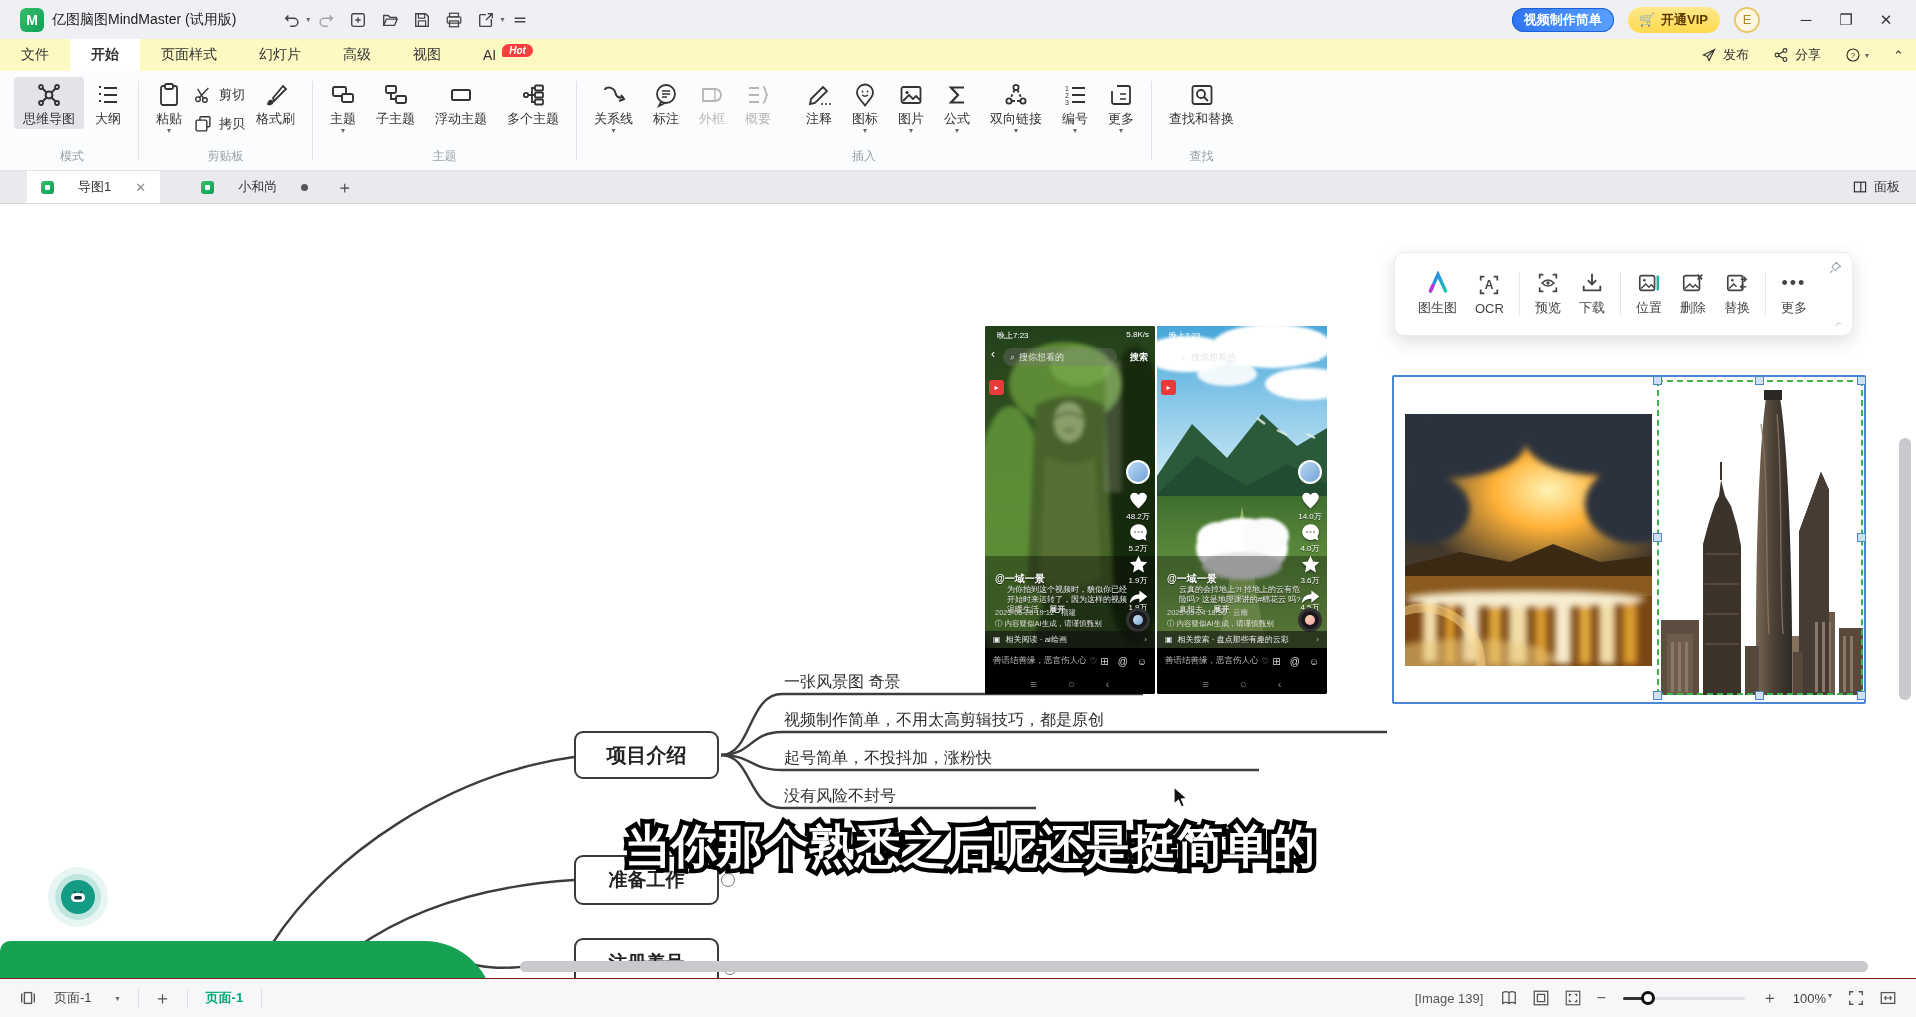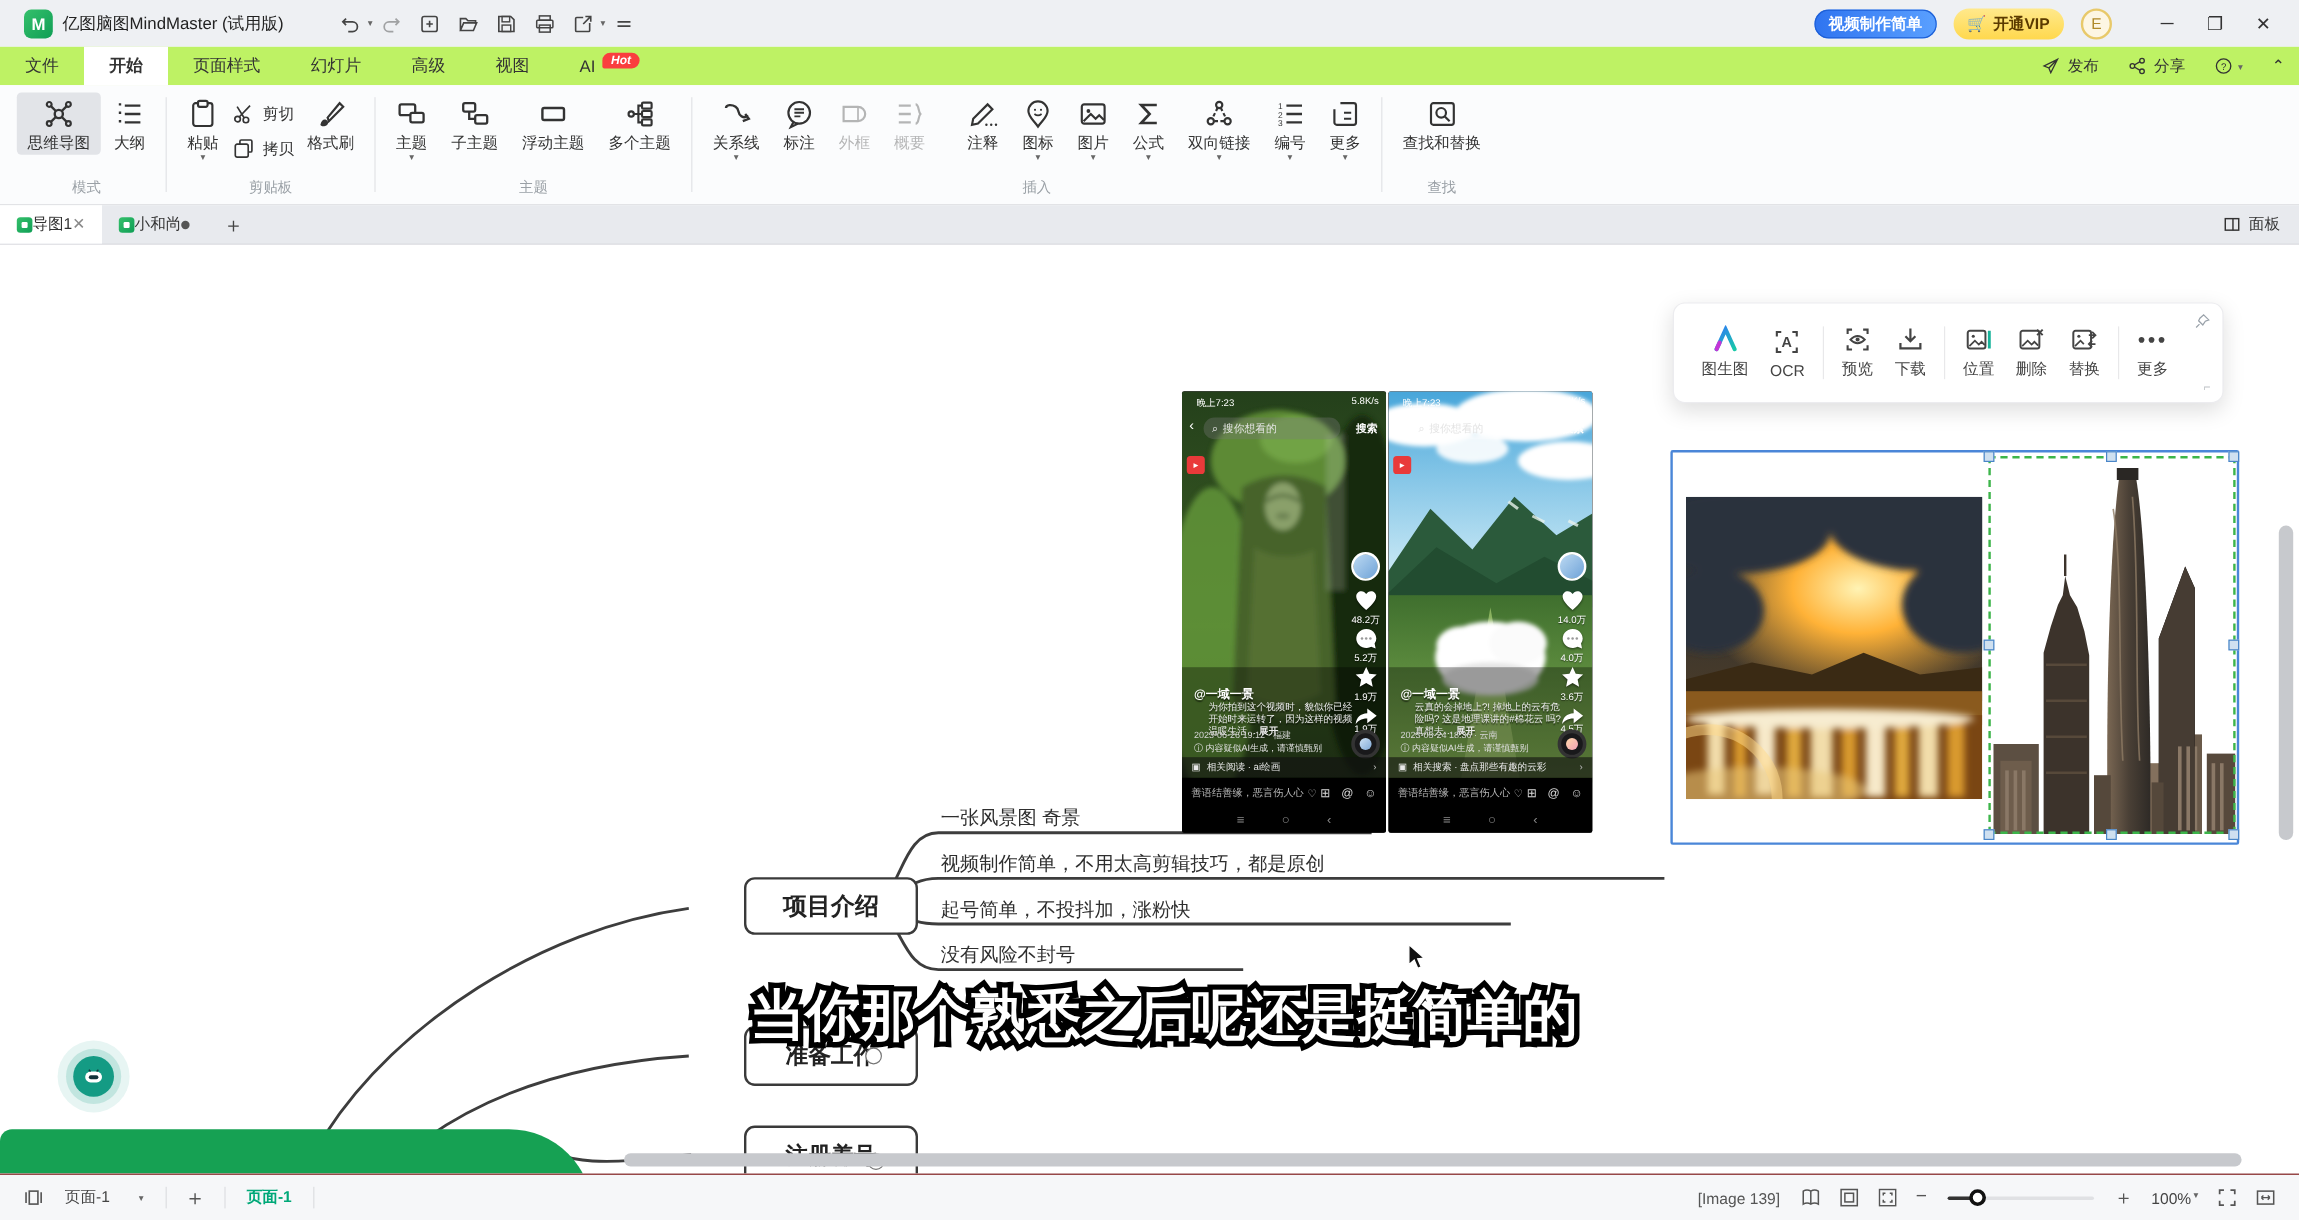--- a/index.html
+++ b/index.html
@@ -12,21 +12,21 @@
   .qicon{width:26px;height:26px;display:flex;align-items:center;justify-content:center;color:#444;margin:0 3px;border-radius:4px;}
   .qicon svg{width:18px;height:18px;}
   .qicon.dim{opacity:.45;}
   .ddcar{font-size:8px;color:#666;margin-left:-2px;}
   .tspacer{flex:1;}
   .promo{height:24px;padding:0 12px;border-radius:12px;background:linear-gradient(90deg,#2f74f0,#5aa0ff);color:#fff;font-size:13px;font-weight:bold;display:flex;align-items:center;margin-right:14px;box-shadow:0 0 0 1px #1d5fd6 inset;}
   .vip{height:26px;padding:0 12px;border-radius:13px;background:linear-gradient(180deg,#ffe98c,#ffd84d);color:#5b3a00;font-size:13px;font-weight:bold;display:flex;align-items:center;gap:5px;margin-right:14px;}
   .avatar{width:26px;height:26px;border-radius:50%;background:#fdf6e3;border:2px solid #e8c96a;color:#b08a2a;font-size:13px;display:flex;align-items:center;justify-content:center;margin-right:26px;}
   .winbtn{width:40px;height:30px;display:flex;align-items:center;justify-content:center;color:#333;font-size:15px;}
   
-  .menubar{height:32px;background:#bef264;display:flex;align-items:stretch;font-size:14px;color:#333;text-align:center;}
+  .menubar{height:32px;background:#fef9c3;display:flex;align-items:stretch;font-size:14px;color:#333;text-align:center;}
   .mitem{padding:0 21px;display:flex;align-items:center;}
   .mitem.active{background:#fff;font-weight:bold;}
   .hotbadge{background:#fa3e3e;color:#fff;font-size:10px;font-style:italic;font-weight:bold;border-radius:8px 8px 8px 2px;padding:1px 7px;margin:0 0 10px 2px;align-self:center;}
   .mspacer{flex:1;}
   .mr{display:flex;align-items:center;gap:6px;padding:0 12px;color:#333;font-size:13px;}
   .mr svg{width:16px;height:16px;}
   
   .ribbon{height:100px;background:#fbfcfd;border-bottom:1px solid #e2e3e6;display:flex;align-items:stretch;padding-left:6px;}
   .rgroup{display:flex;flex-direction:column;align-items:center;padding:6px 8px 0;}
   .rbuttons{display:flex;align-items:flex-start;gap:2px;flex:1;}
@@ -35,35 +35,35 @@
   .rbtn{display:flex;flex-direction:column;align-items:center;padding:5px 9px 2px;border-radius:4px;font-size:13px;color:#333;line-height:16px;}
   .rbtn.sel{background:#e2e4e8;}
   .rbtn.dis{opacity:.35;align-items:flex-end;}
   .rbtn svg{width:26px;height:26px;margin-bottom:3px;}
   .dd{font-size:8px;color:#666;line-height:6px;margin-top:1px;}
   .rcol{display:flex;flex-direction:column;gap:9px;justify-content:center;padding-top:8px;}
   .rrow{display:flex;align-items:center;gap:6px;font-size:13px;color:#333;}
   .rrow svg{width:20px;height:20px;}
   
   .tabbar{height:33px;background:#e8eaee;display:flex;align-items:stretch;border-bottom:1px solid #d7d9dd;font-size:13px;color:#333;}
-  .dtab{display:flex;align-items:center;gap:0;padding:0 14px;}
+  .dtab{display:flex;align-items:center;gap:24px;padding:0 14px;margin-left:27px;}
   .dtab.active{background:#fff;}
   .docico{width:13px;height:13px;border-radius:3px;background:linear-gradient(135deg,#35c06b,#0f9e55);position:relative;}
   .docico:after{content:"";position:absolute;left:4px;top:4px;width:5px;height:5px;border-radius:1px;background:#fff;}
   .tclose{color:#8a8a8a;font-size:13px;}
   .tdot{width:7px;height:7px;border-radius:50%;background:#555;}
   .tplus{display:flex;align-items:center;padding:0 14px;font-size:17px;color:#444;}
   .tbspacer{flex:1;}
   .panelbtn{display:flex;align-items:center;gap:6px;padding:0 16px;color:#333;}
   .panelbtn svg{width:16px;height:16px;}
   
   .canvas{position:relative;width:1916px;height:774px;background:#fff;overflow:hidden;}
   .lines{position:absolute;left:0;top:0;pointer-events:none;}
   .branchtext{position:absolute;font-size:16px;color:#2e2e2e;white-space:nowrap;}
-  .node{position:absolute;background:#fff;border:2.5px solid #3a3a3a;border-radius:9px;display:flex;align-items:center;justify-content:center;font-weight:bold;font-size:20px;color:#222;margin-left:46px;}
+  .node{position:absolute;background:#fff;border:2.5px solid #3a3a3a;border-radius:9px;display:flex;align-items:center;justify-content:center;font-weight:bold;font-size:20px;color:#222;}
   .collapse-circle{position:absolute;width:14px;height:14px;border-radius:50%;background:#fff;border:1.5px solid #777;}
   .subtitle-svg{position:absolute;left:420px;top:608px;pointer-events:none;}
   .greenblob{position:absolute;left:0px;top:737px;width:494px;height:80px;background:#16a153;border-radius:10px 70px 0 0;}
   .robot{position:absolute;left:48px;top:663px;width:60px;height:60px;border-radius:50%;background:rgba(24,160,135,.10);display:flex;align-items:center;justify-content:center;}
   .robot .r2{width:46px;height:46px;border-radius:50%;background:rgba(24,160,135,.18);display:flex;align-items:center;justify-content:center;}
   .robot .r3{width:34px;height:34px;border-radius:50%;background:#149b84;display:flex;align-items:center;justify-content:center;}
   .hscroll{position:absolute;left:520px;top:757px;width:1348px;height:11px;border-radius:6px;background:#c7c9cd;}
   .vscroll{position:absolute;left:1899px;top:234px;width:12px;height:262px;border-radius:6px;background:#c7c9cd;}
   
   .floatbar{position:absolute;left:1394px;top:48px;width:459px;height:84px;background:#fff;border:1px solid #ececef;border-radius:10px;box-shadow:0 6px 18px rgba(0,0,0,.13);display:flex;align-items:center;padding:0 14px;}

